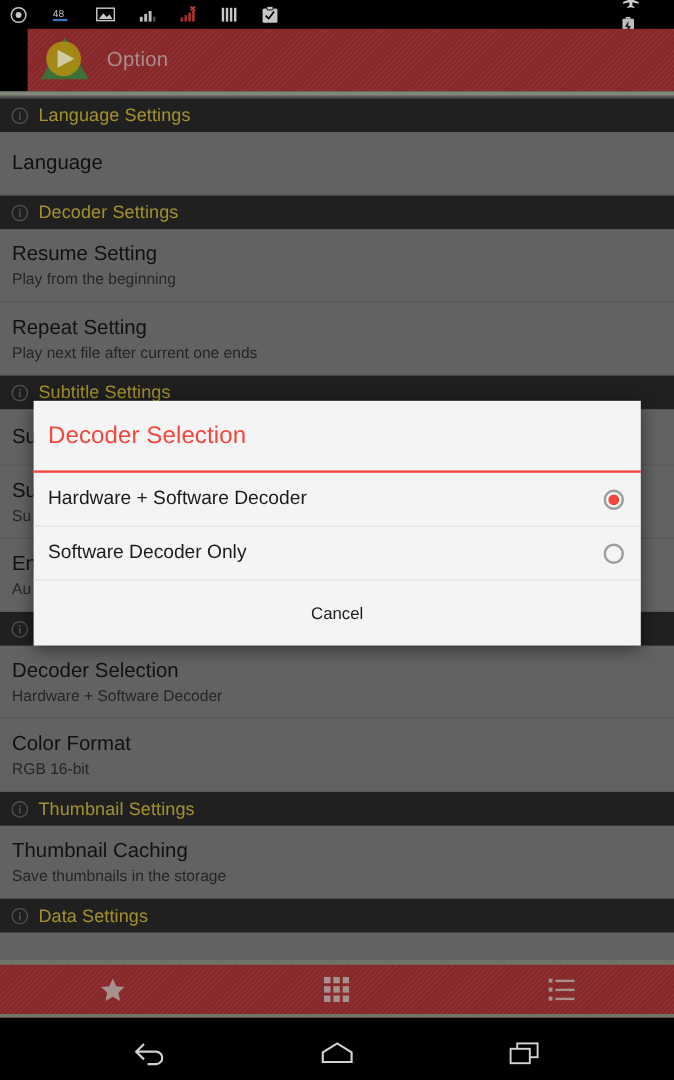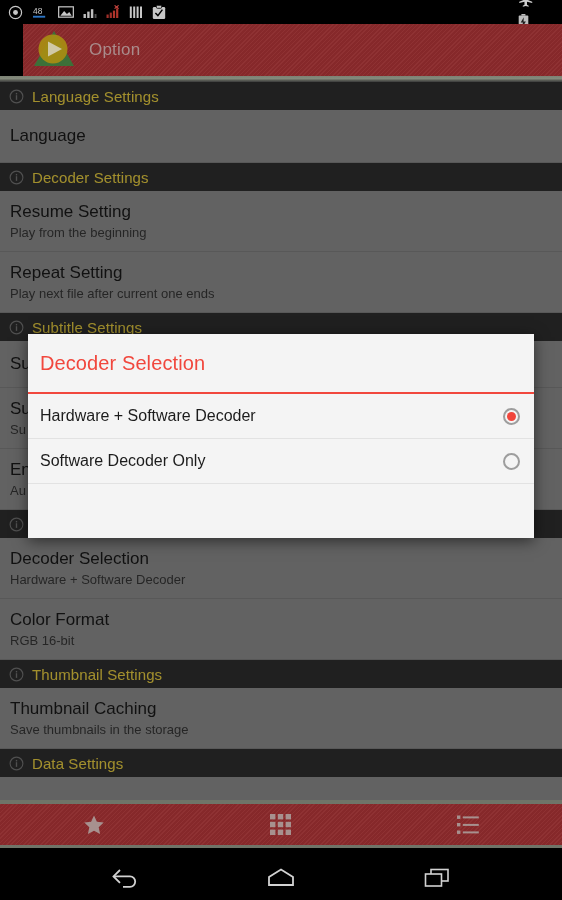--- a/index.html
+++ b/index.html
@@ -17,21 +17,21 @@
   }
 
   
   #statusbar {
     position: absolute; left: 0; top: 0;
     width: 562px; height: 24px;
     background: #000;
     display: flex; align-items: center;
     padding: 0 8px;
   }
-  #statusbar .left { display: flex; align-items: flex-start; gap: 9px; }
+  #statusbar .left { display: flex; align-items: flex-start; gap: 20px; }
   #statusbar .right { margin-left: auto; display: flex; align-items: flex-start; gap: 7px; flex-direction: column; }
   .sicon { display: block; opacity: .92; }
   #clock {
     color: #e9e9e9; font-size: 14px; letter-spacing: .2px;
     font-family: "Liberation Sans", sans-serif;
   }
 
   
   #actionbar {
     position: absolute; left: 0; top: 24px;
@@ -327,20 +327,21 @@
 
     <div class="opt">
       <span class="olbl">Hardware + Software Decoder</span>
       <span class="radio on"></span>
     </div>
     <div class="opt">
       <span class="olbl">Software Decoder Only</span>
       <span class="radio"></span>
     </div>
 
+    <div id="dlg-cancel">Cancel</div>
   </div>
 
   <div id="tabbar">
     <div class="tab">
       <svg width="22" height="22" viewBox="0 0 22 22">
         <path d="M11 1.5 L13.9 7.8 L20.7 8.6 L15.7 13.3 L17.1 20.1 L11 16.7 L4.9 20.1 L6.3 13.3 L1.3 8.6 L8.1 7.8 Z" fill="#a7918f"></path>
       </svg>
     </div>
     <div class="tab">
       <svg width="21" height="21" viewBox="0 0 21 21">

